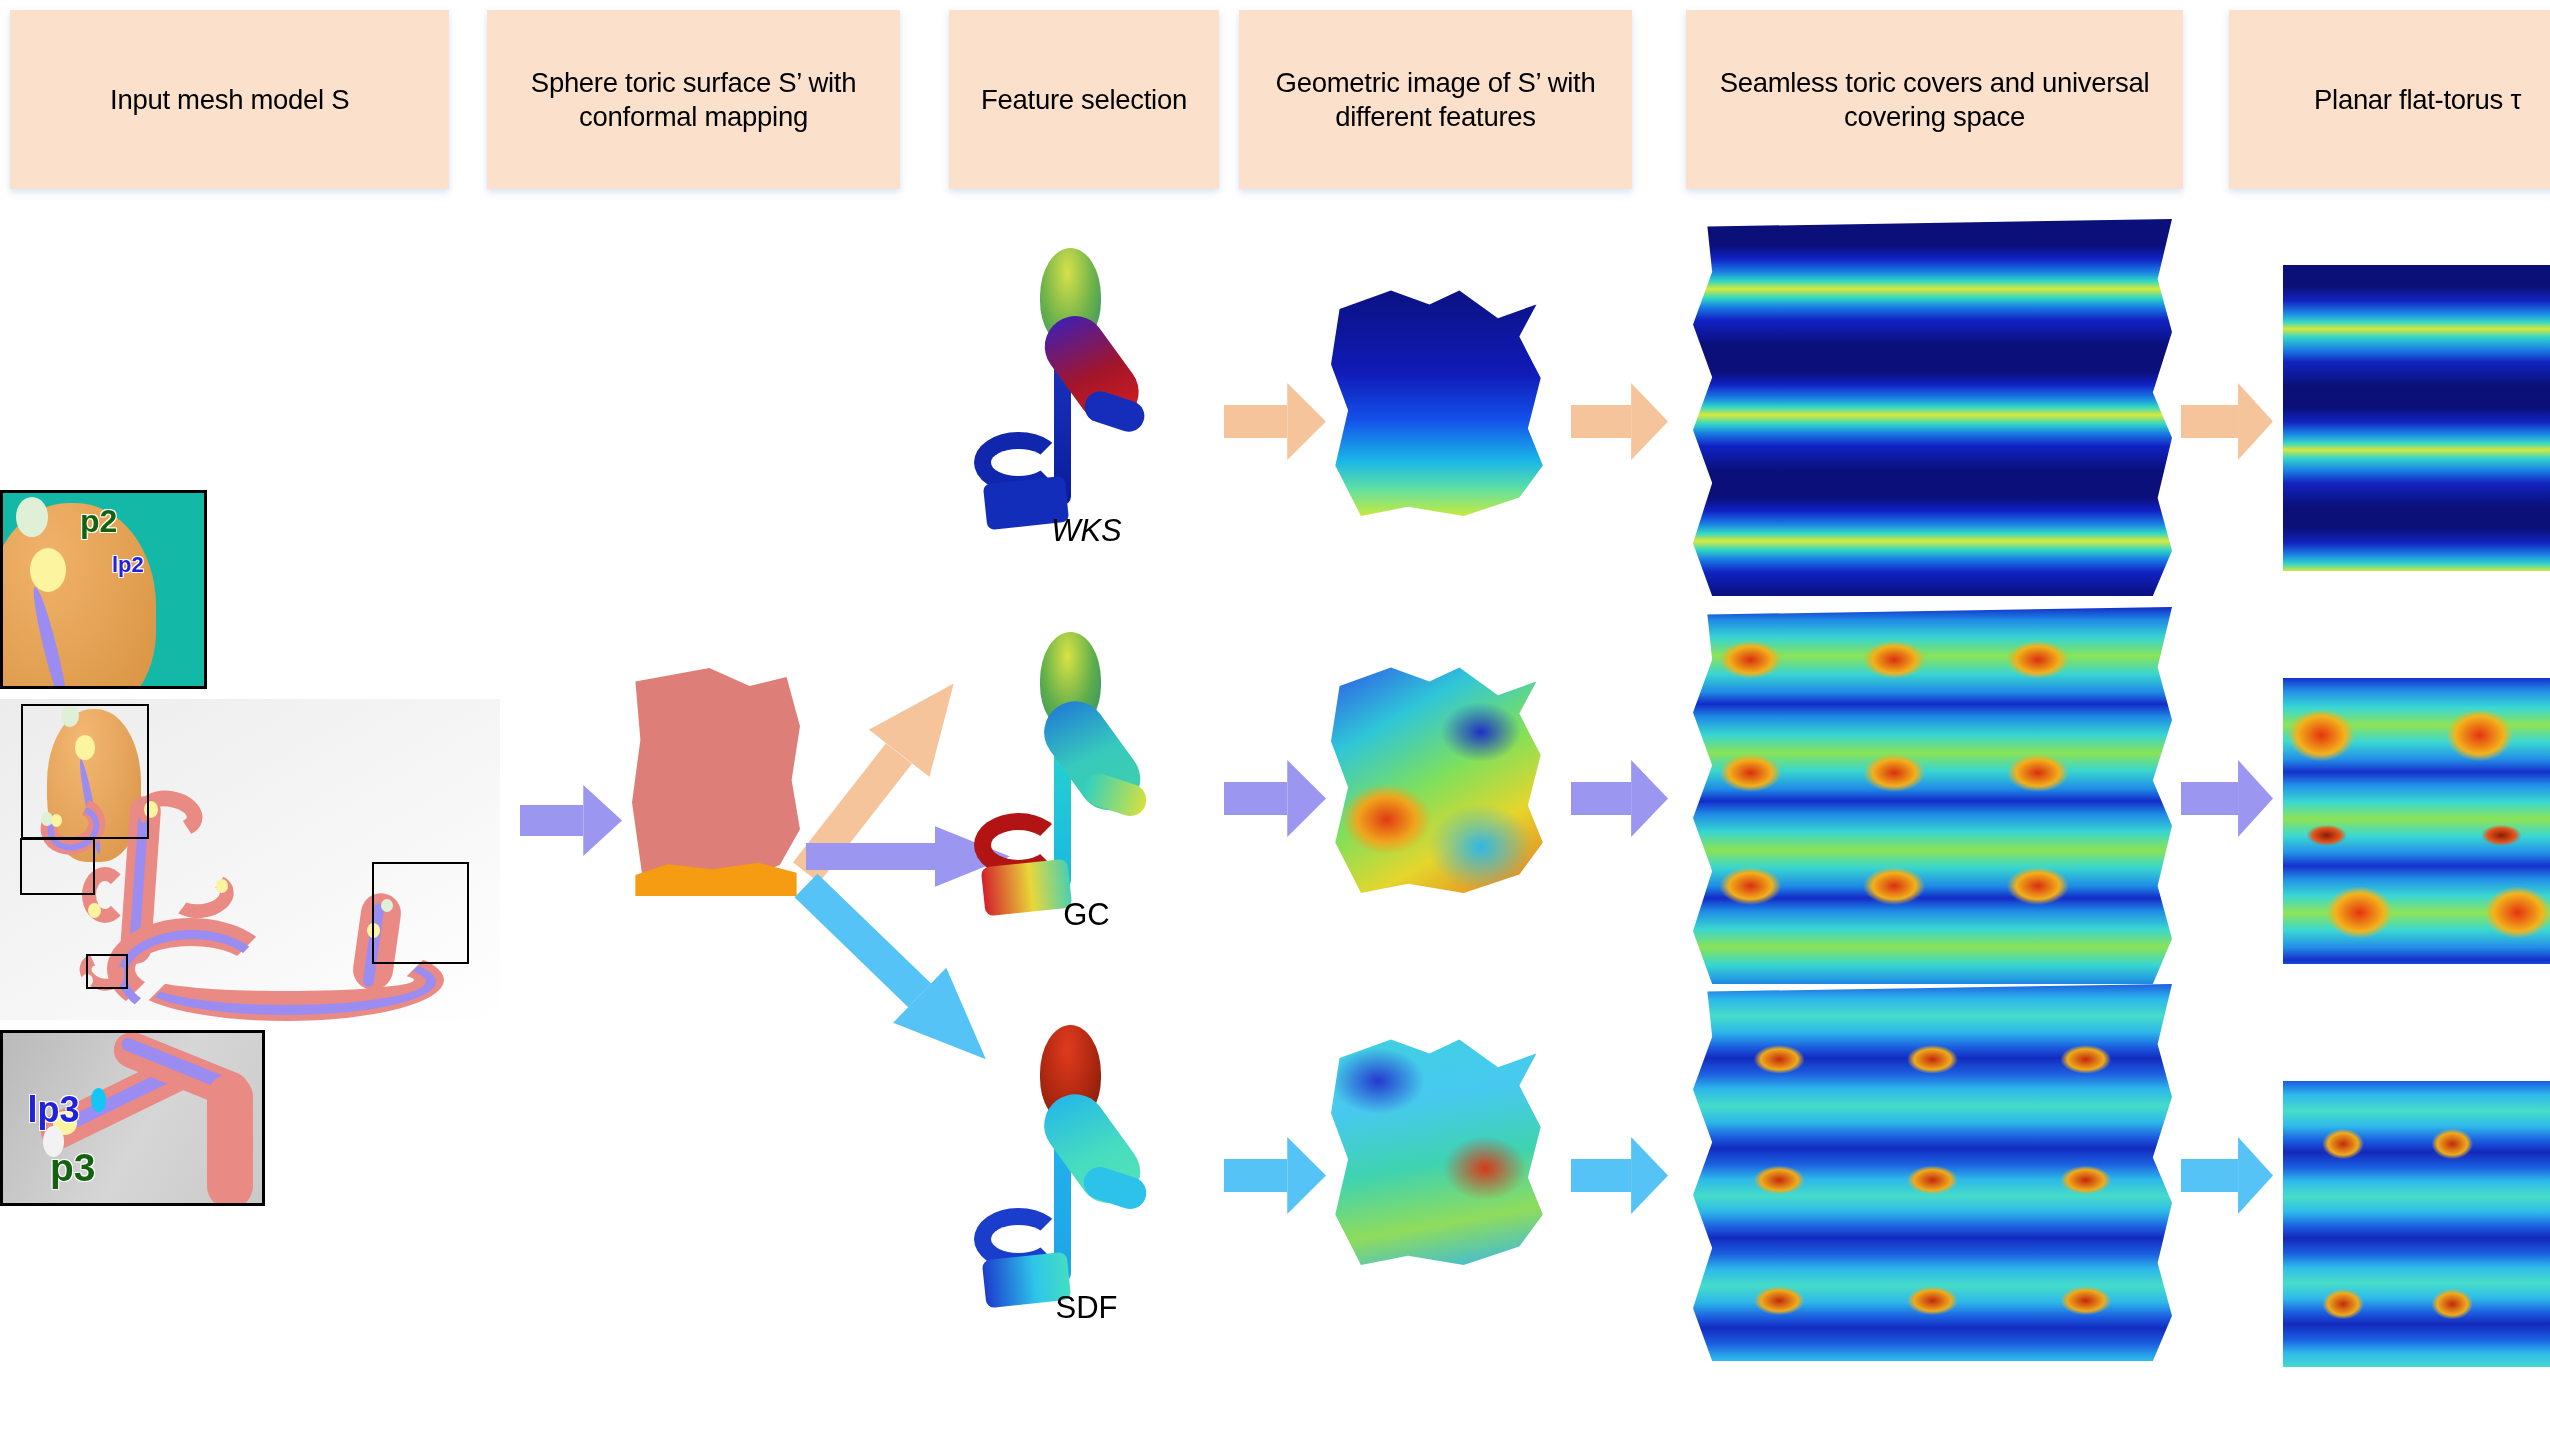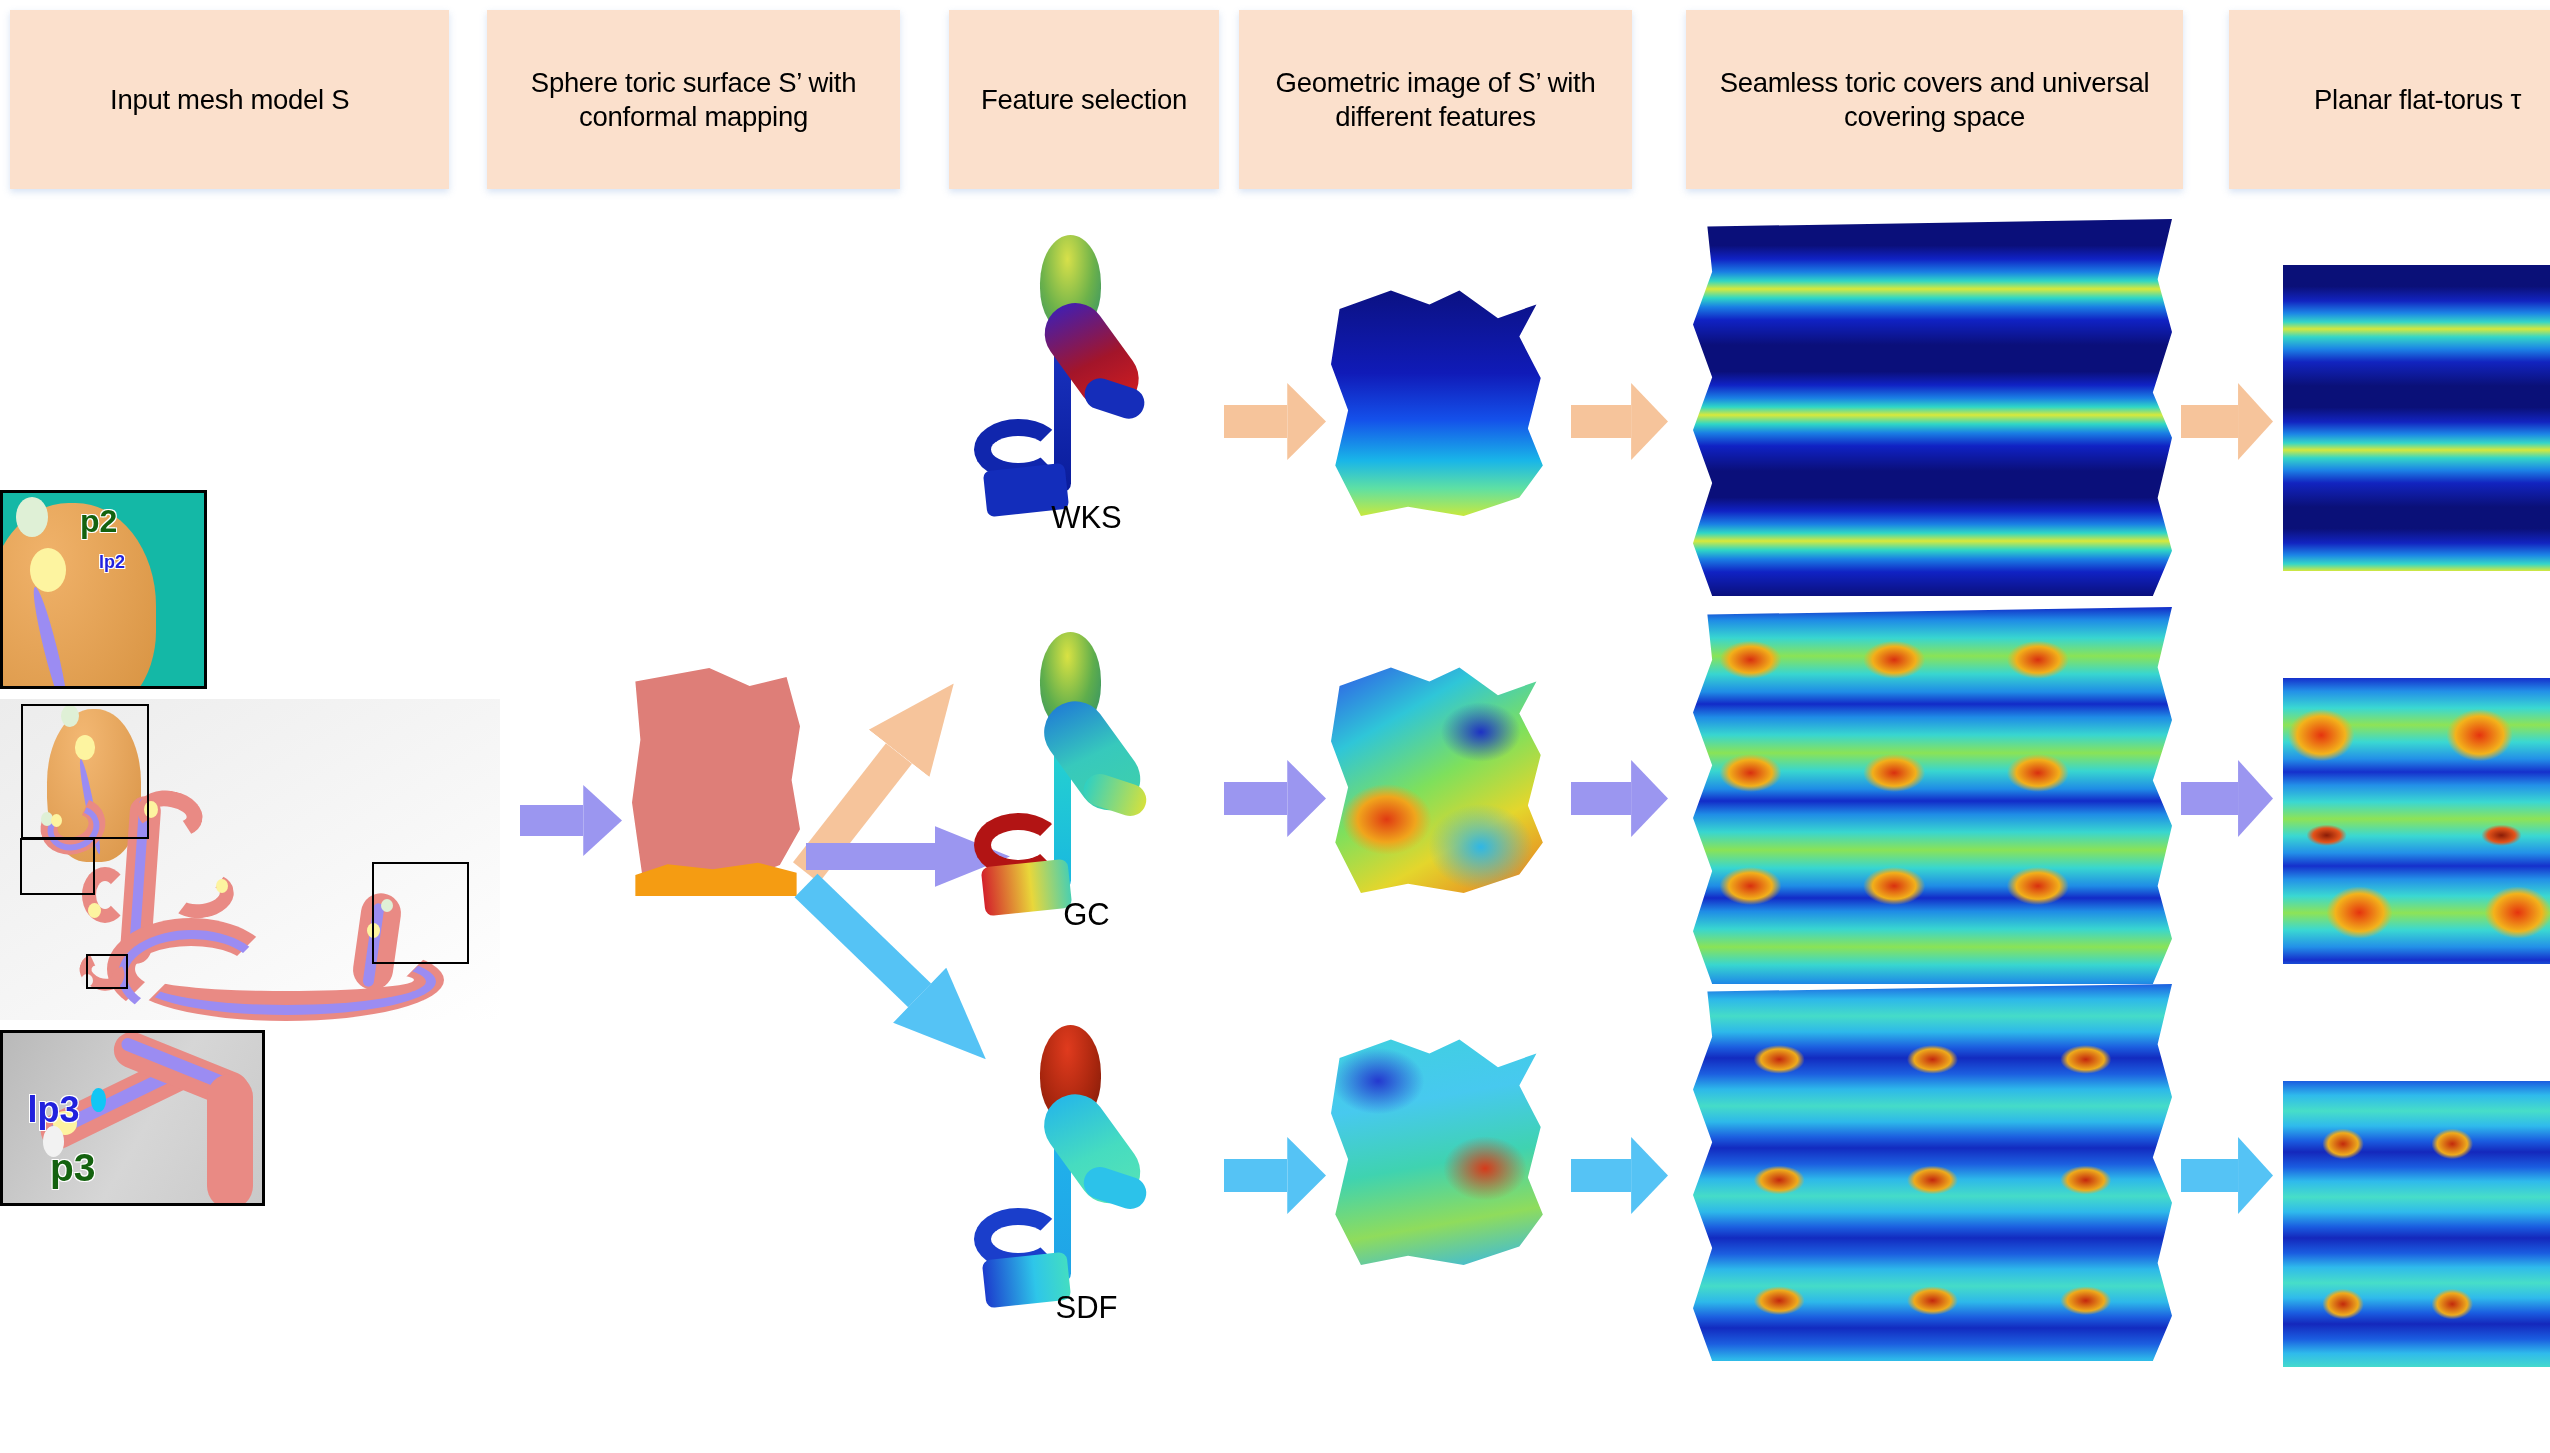--- a/index.html
+++ b/index.html
@@ -75,21 +75,21 @@
   </div>
 
 <div id="input-mesh-group" style="left:0px; top:459px; width:515px; height:775px;">
 
   <div class="inset-frame" style="left:0px; top:31px; width:207px; height:199px; background:#14b8a6;">
      <div style="position:absolute;left:-15.3px;top:10.2px;width:168px;height:214px;border-radius:48% 48% 40% 40%;background:radial-gradient(ellipse at 35% 25%,#f0b26a,#d6913f);"></div>
      <div class="dot-g" style="left:12.8px;top:4.1px;width:32px;height:40px;"></div>
      <div class="dot-y" style="left:26.5px;top:55px;width:36px;height:44px;"></div>
      <div class="vein" style="left:41px;top:92px;width:13.3px;height:128px;transform:rotate(-14deg);"></div>
      <span class="inset-label lbl-green" style="left:77px;top:10.2px;">p2</span>
-     <span class="inset-label lbl-blue" style="left:80px;top:59px;font-size:18px;padding-left:16px;">lp2</span>
+     <span class="inset-label lbl-blue" style="left:93px;top:59px;font-size:22px;padding-left:16px;">lp2</span>
   </div>
 
 
   <div style="position:absolute;left:0px;top:240px;width:500px;height:321px;background:linear-gradient(150deg,#ececec,#f7f7f7 60%,#ffffff);">
 
      <div style="position:absolute;left:47px;top:10.2px;width:94px;height:153px;border-radius:48% 48% 42% 42%;background:radial-gradient(ellipse at 38% 22%,#f3b873,#d89346);"></div>
      <div class="dot-g" style="left:61px;top:6.1px;width:18.4px;height:22.4px;"></div>
      <div class="dot-y" style="left:75px;top:36px;width:20.4px;height:24.5px;"></div>
      <div class="vein" style="left:86px;top:59px;width:8.2px;height:97px;transform:rotate(-11deg);"></div>
 
@@ -163,21 +163,21 @@
 </div>
 <div class="fan-arrow" style="left:806px; top:826px; width:204px; height:61px;">
   <div class="shaft" style="background:#9B96F0;"></div>
     <div class="head" style="background:#9B96F0;"></div>
 </div>
 <div class="fan-arrow" style="left:806px; top:847px; width:250px; height:77px; transform:rotate(44deg);">
   <div class="shaft" style="background:#55C3F5;"></div>
     <div class="head" style="background:#55C3F5;"></div>
 </div>
 
-<div class="panel" style="left:954px; top:235px; width:265px; height:306px;">
+<div class="panel" style="left:954px; top:248px; width:265px; height:306px;font-style:italic;">
   <div style="position:absolute;left:86px;top:0px;width:61px;height:97px;border-radius:50% 50% 45% 45%;background:radial-gradient(ellipse at 45% 25%,#d7e04a,#6db24a 55%,#2f8f6a);"></div>
   <div style="position:absolute;left:100px;top:89px;width:17.3px;height:168px;background:linear-gradient(#1b35c4,#0a1c9b);border-radius:9.2px;"></div>
   <div style="position:absolute;left:20.4px;top:184px;width:89px;height:61px;border:17.3px solid #1026ad;border-radius:50%;border-right-color:transparent;"></div>
   <div style="position:absolute;left:31px;top:232px;width:82px;height:46px;background:#132dbb;border-radius:7.1px;transform:rotate(-6deg);"></div>
   <div style="position:absolute;left:128px;top:56px;width:117px;height:61px;background:linear-gradient(100deg,#3d1fb8,#a3152a 55%,#d61f1f);border-radius:31px;transform:rotate(54deg);transform-origin:left top;"></div>
   <div style="position:absolute;left:130px;top:148px;width:61px;height:31px;background:#152dba;border-radius:15.3px;transform:rotate(18deg);"></div>
   <span class="feat-label" style="left:0;top:265px;width:265px;">WKS</span>
 </div>
 
 <div class="panel" style="left:954px; top:632px; width:265px; height:306px;">

